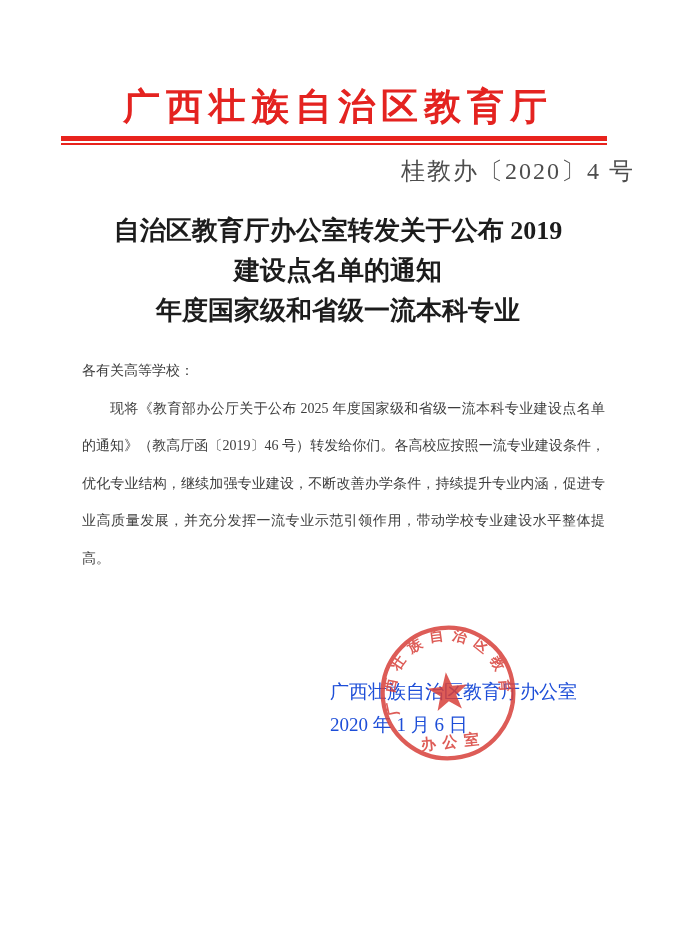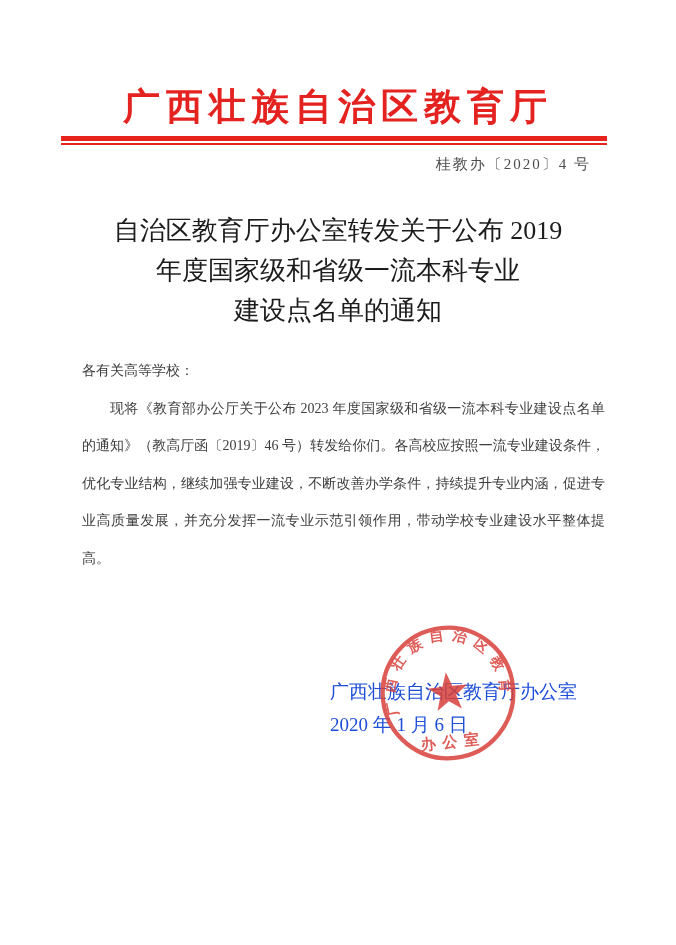--- a/index.html
+++ b/index.html
@@ -39,33 +39,34 @@
     border-bottom: 2px solid #e8231d;
     background: #ffffff;
   }
   
   .doc-number {
     position: absolute;
     top: 155px;
     left: 0;
     width: 591px;
     text-align: right;
-    font-size: 15px;
+    font-size: 24px;
     color: #4d4d4d;
     letter-spacing: 2px;
     white-space: nowrap;
+    padding-left: 44px;
   }
   
   .doc-title {
     position: absolute;
     top: 211px;
     left: 0;
     width: 100%;
     text-align: center;
-    font-weight: normal;
+    font-weight: bold;
     color: #1c1c1c;
     font-size: 26px;
     line-height: 40px;
   }
   
   .body-text {
     position: absolute;
     top: 352px;
     left: 82px;
     width: 523px;
@@ -134,27 +135,27 @@
 <div class="page">
 
   <div class="agency-name">广西壮族自治区教育厅</div>
 
   <div class="double-rule"></div>
 
   <div class="doc-number">桂教办〔2020〕4 号</div>
 
   <div class="doc-title">
     <div>自治区教育厅办公室转发关于公布 2019</div>
+    <div>建设点名单的通知</div>
     <div>年度国家级和省级一流本科专业</div>
-    <div>建设点名单的通知</div>
   </div>
 
   <div class="body-text">
     <div class="salutation">各有关高等学校：</div>
-    <div class="paragraph">现将《教育部办公厅关于公布 2023 年度国家级和省级一流本科专业建设点名单的通知》（教高厅函〔2019〕46 号）转发给你们。各高校应按照一流专业建设条件，优化专业结构，继续加强专业建设，不断改善办学条件，持续提升专业内涵，促进专业高质量发展，并充分发挥一流专业示范引领作用，带动学校专业建设水平整体提高。</div>
+    <div class="paragraph">现将《教育部办公厅关于公布 2025 年度国家级和省级一流本科专业建设点名单的通知》（教高厅函〔2019〕46 号）转发给你们。各高校应按照一流专业建设条件，优化专业结构，继续加强专业建设，不断改善办学条件，持续提升专业内涵，促进专业高质量发展，并充分发挥一流专业示范引领作用，带动学校专业建设水平整体提高。</div>
   </div>
 
   <div class="sign-block">
     <div>广西壮族自治区教育厅办公室</div>
     <div>2020 年 1 月 6 日</div>
   </div>
 
   <div class="seal">
     <svg viewBox="0 0 150 150" xmlns="http://www.w3.org/2000/svg">
       <circle cx="75" cy="75" r="69" fill="none" stroke="#d8403a" stroke-width="4.5"></circle>

